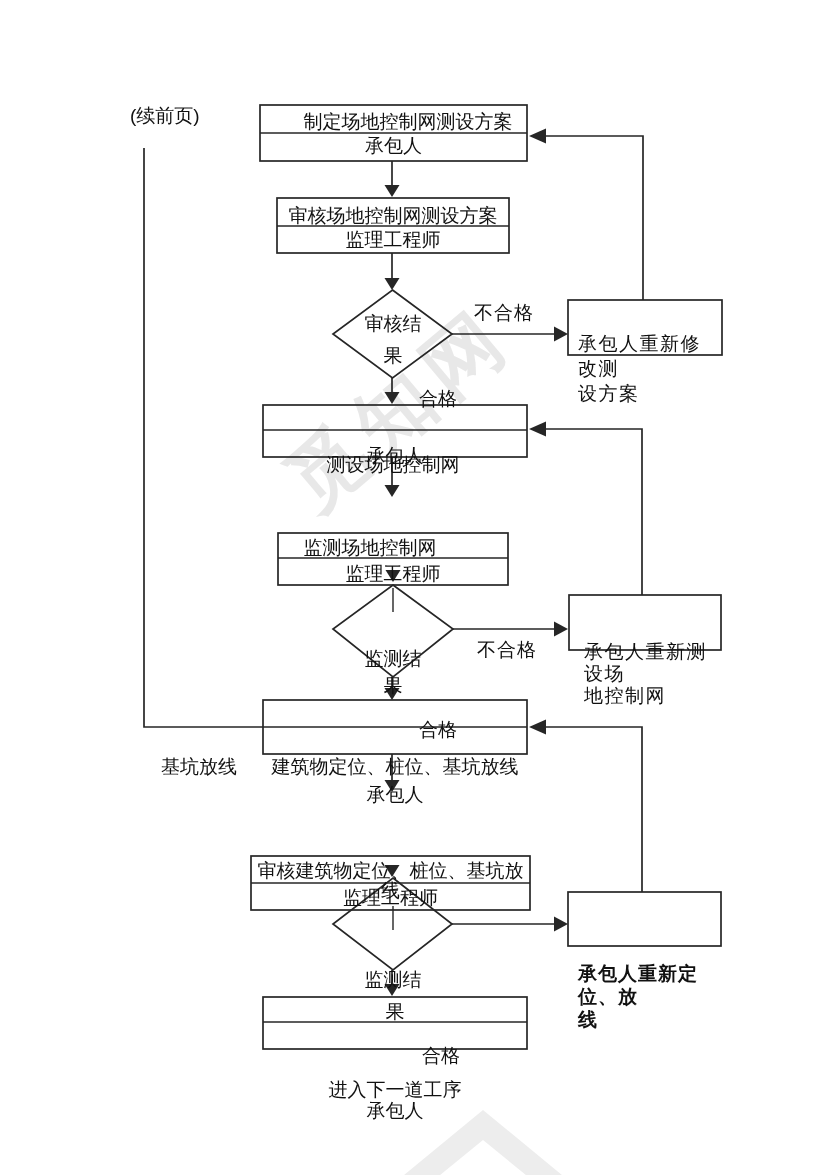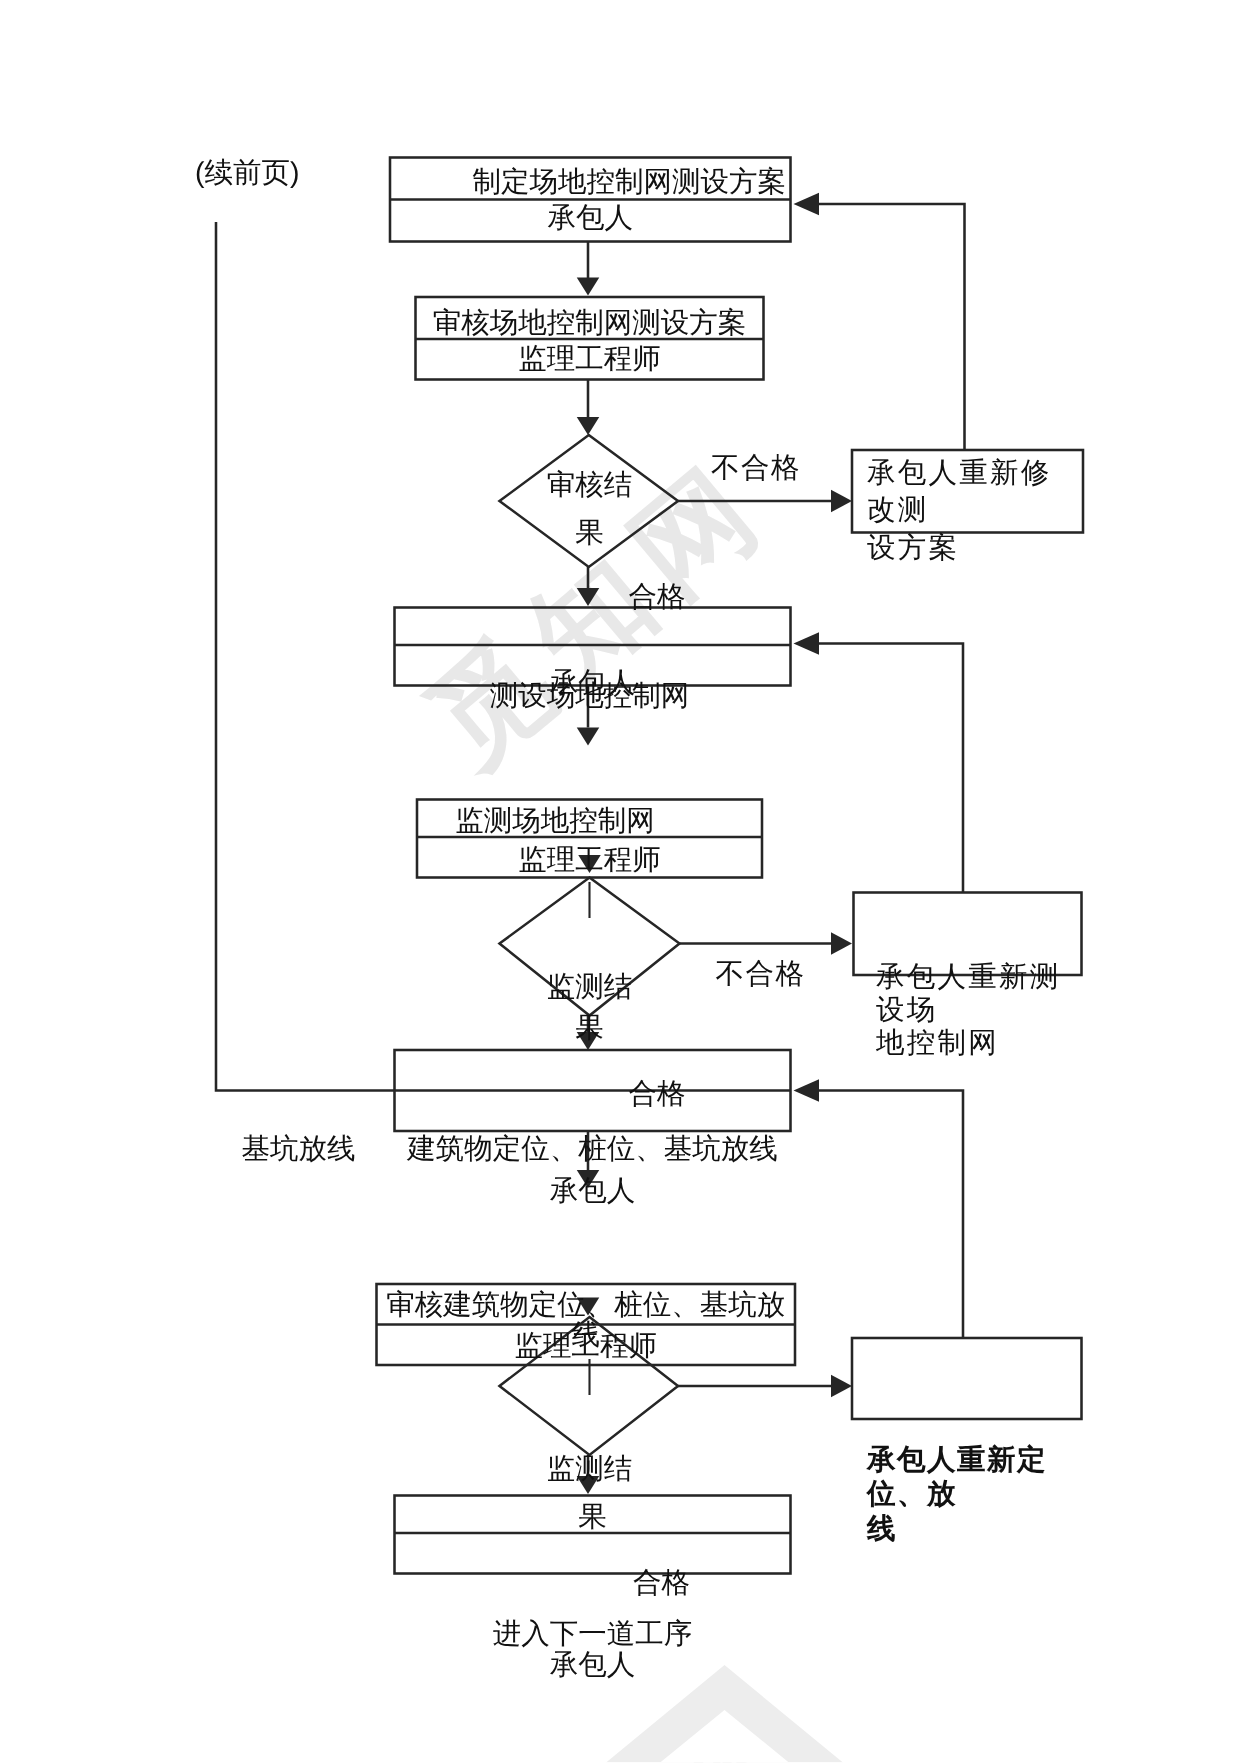--- a/index.html
+++ b/index.html
@@ -30,21 +30,21 @@
   .t{
     position:absolute;z-index:2;
     font-size:19px;line-height:20px;
     white-space:pre-line;
   }
   .ctr{text-align:center;}
   .ls1{letter-spacing:1px;}
   .ls15{letter-spacing:1.5px;}
   .lh22{line-height:22px;}
   .lh23{line-height:23px;font-weight:bold;}
-  .lh25{line-height:25px;}
+  .lh25{line-height:25px;margin-top:28px;}
 </style>
 </head>
 <body>
 
 <div id="page">
 
   <div class="wm" style="left:268px;top:358px;">觅知网</div>
   <div class="wm2" style="left:452px;top:1136px;">觅</div>
 
   <svg class="lines" width="830" height="1175" viewBox="0 0 830 1175">
@@ -131,21 +131,21 @@
       <polygon points="529,727 546,719.5 546,734.5"></polygon>
       <polygon points="392,792 384.5,780 399.5,780"></polygon>
       <polygon points="392,877 384.5,865 399.5,865"></polygon>
       <polygon points="568,924 554,916.5 554,931.5"></polygon>
       <polygon points="392,996 384.5,984 399.5,984"></polygon>
     </g>
   </svg>
 
   <div class="t" style="left:130px;top:106px;">(续前页)</div>
 
-  <div class="t ctr" style="left:244px;top:112px;width:280px;text-align:right;">制定场地控制网测设方案</div>
+  <div class="t ctr" style="left:268px;top:112px;width:280px;">制定场地控制网测设方案</div>
   <div class="t ctr" style="left:260px;top:136px;width:267px;">承包人</div>
 
   <div class="t ctr" style="left:277px;top:206px;width:232px;">审核场地控制网测设方案</div>
   <div class="t ctr" style="left:277px;top:230px;width:232px;">监理工程师</div>
 
   <div class="t ctr" style="left:343px;top:314px;width:100px;">审核结</div>
   <div class="t ctr" style="left:343px;top:346px;width:100px;">果</div>
 
   <div class="t ls1" style="left:474px;top:303px;">不合格</div>
   <div class="t ls15 lh25" style="left:578px;top:303px;width:142px;">承包人重新修改测

